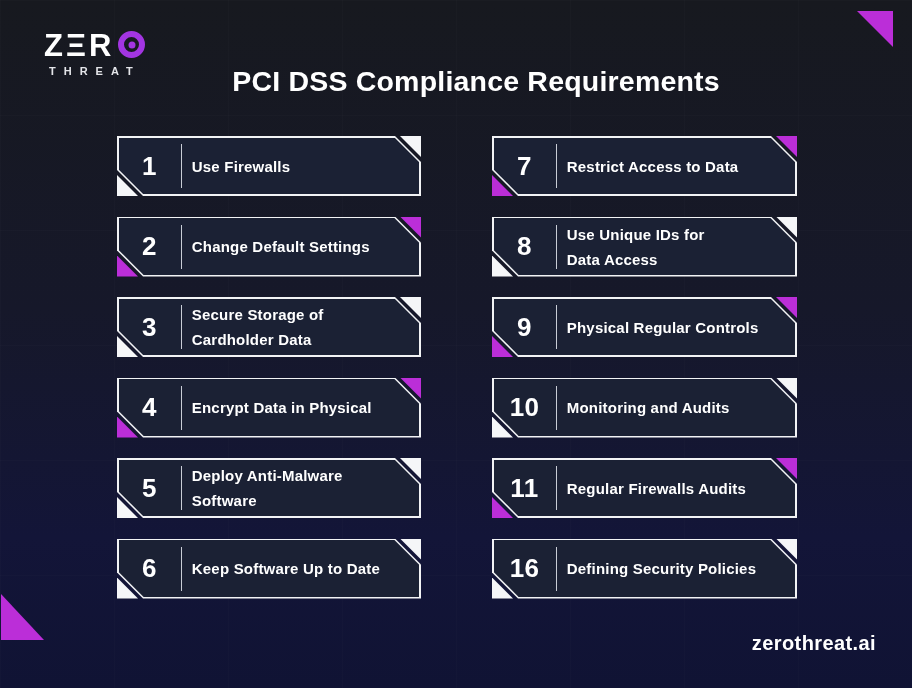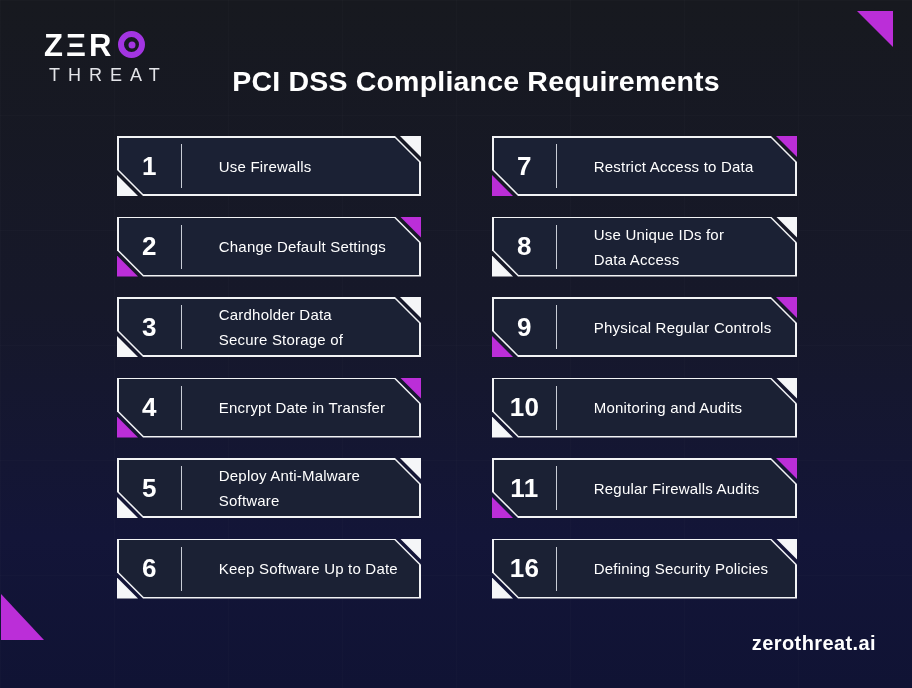--- a/index.html
+++ b/index.html
@@ -24,21 +24,21 @@
   .o-icon{
     width:27px;height:27px;border-radius:50%;
     border:6px solid #a335e2;box-sizing:border-box;
     margin-left:4px;position:relative;top:-1px;
   }
   .o-icon::after{
     content:"";position:absolute;width:7px;height:7px;border-radius:50%;
     background:#a335e2;left:50%;top:50%;transform:translate(-50%,-50%);
   }
   .logo-sub{
-    margin-top:4px;padding-left:5px;font-size:18px;font-weight:400;
+    margin-top:4px;padding-left:5px;font-size:11px;font-weight:700;
     letter-spacing:8px;color:#e4e5e9;
   }
   .page-title{
     position:absolute;top:65px;left:0;right:0;text-align:center;
     padding-left:40px;color:#ffffff;font-size:28.5px;font-weight:700;
     letter-spacing:0.2px;
   }
   
   .page-tri-tr{position:absolute;top:11px;right:19px;width:36px;height:36px;
     clip-path:polygon(0 0,100% 0,100% 100%);}
@@ -61,21 +61,21 @@
     position:absolute;inset:1.6px;background:#1b2134;
     clip-path:polygon(0 0,calc(100% - 25px) 0,100% 25px,100% 100%,25px 100%,0 calc(100% - 25px));
     display:flex;align-items:center;color:#fff;
   }
   .card-num{
     width:62px;flex:0 0 62px;text-align:center;
     font-size:26px;font-weight:700;letter-spacing:0.5px;
   }
   .card-divider{width:1.2px;height:44px;background:#c9cdd6;flex:0 0 auto;}
   .card-text{
-    margin-left:37px;font-size:15px;font-weight:400;
+    margin-left:10px;font-size:15px;font-weight:700;
     letter-spacing:0.2px;line-height:25px;padding-right:10px;
   }
   .acc{position:absolute;width:21px;height:21px;}
   .acc-tr{top:0;right:0;clip-path:polygon(0 0,100% 0,100% 100%);}
   .acc-bl{bottom:0;left:0;clip-path:polygon(0 0,0 100%,100% 100%);}
   
   .footer-url{
     position:absolute;right:36px;bottom:33px;
     color:#ffffff;font-size:20px;font-weight:700;letter-spacing:0.4px;
   }
@@ -126,35 +126,35 @@
     <div class="acc acc-tr" style="background: rgb(187, 46, 216);"></div>
     <div class="acc acc-bl" style="background: rgb(187, 46, 216);"></div>
   </div>
 
   <div class="card">
     <div class="card-frame"></div>
     <div class="card-inner">
       <div class="card-num">3</div>
       <div class="card-divider"></div>
       <div class="card-text">
+          <div>Secure Storage of</div>
           <div>Cardholder Data</div>
-          <div>Secure Storage of</div>
         </div>
     </div>
     <div class="acc acc-tr" style="background: rgb(245, 246, 248);"></div>
     <div class="acc acc-bl" style="background: rgb(245, 246, 248);"></div>
   </div>
 
   <div class="card">
     <div class="card-frame"></div>
     <div class="card-inner">
       <div class="card-num">4</div>
       <div class="card-divider"></div>
       <div class="card-text">
-          <div>Encrypt Date in Transfer</div>
+          <div>Encrypt Data in Physical</div>
         </div>
     </div>
     <div class="acc acc-tr" style="background: rgb(187, 46, 216);"></div>
     <div class="acc acc-bl" style="background: rgb(187, 46, 216);"></div>
   </div>
 
   <div class="card">
     <div class="card-frame"></div>
     <div class="card-inner">
       <div class="card-num">5</div>

